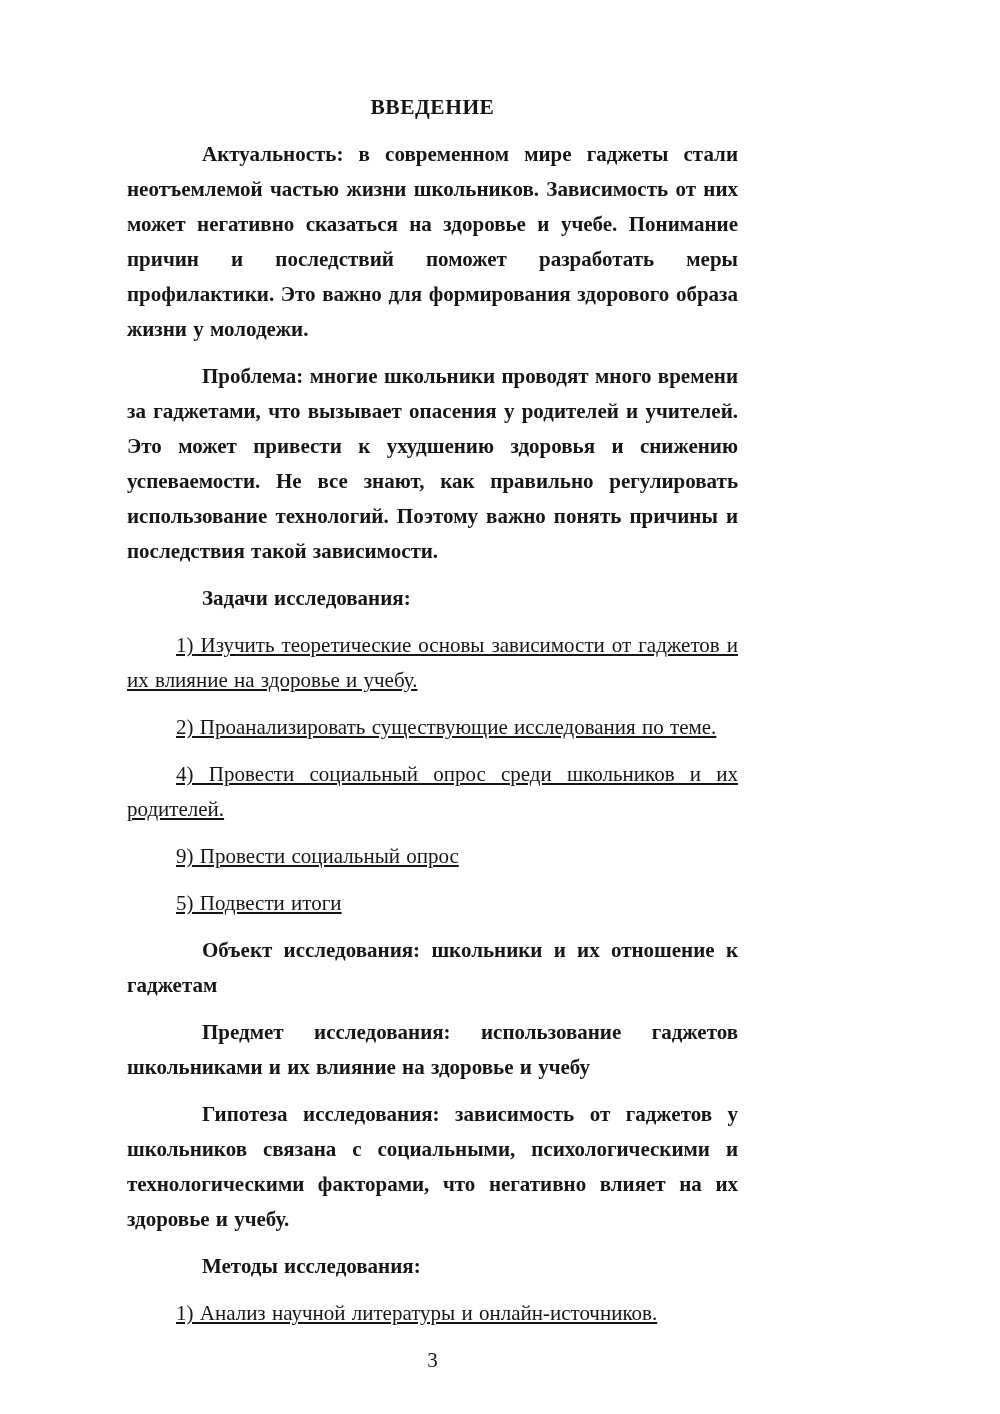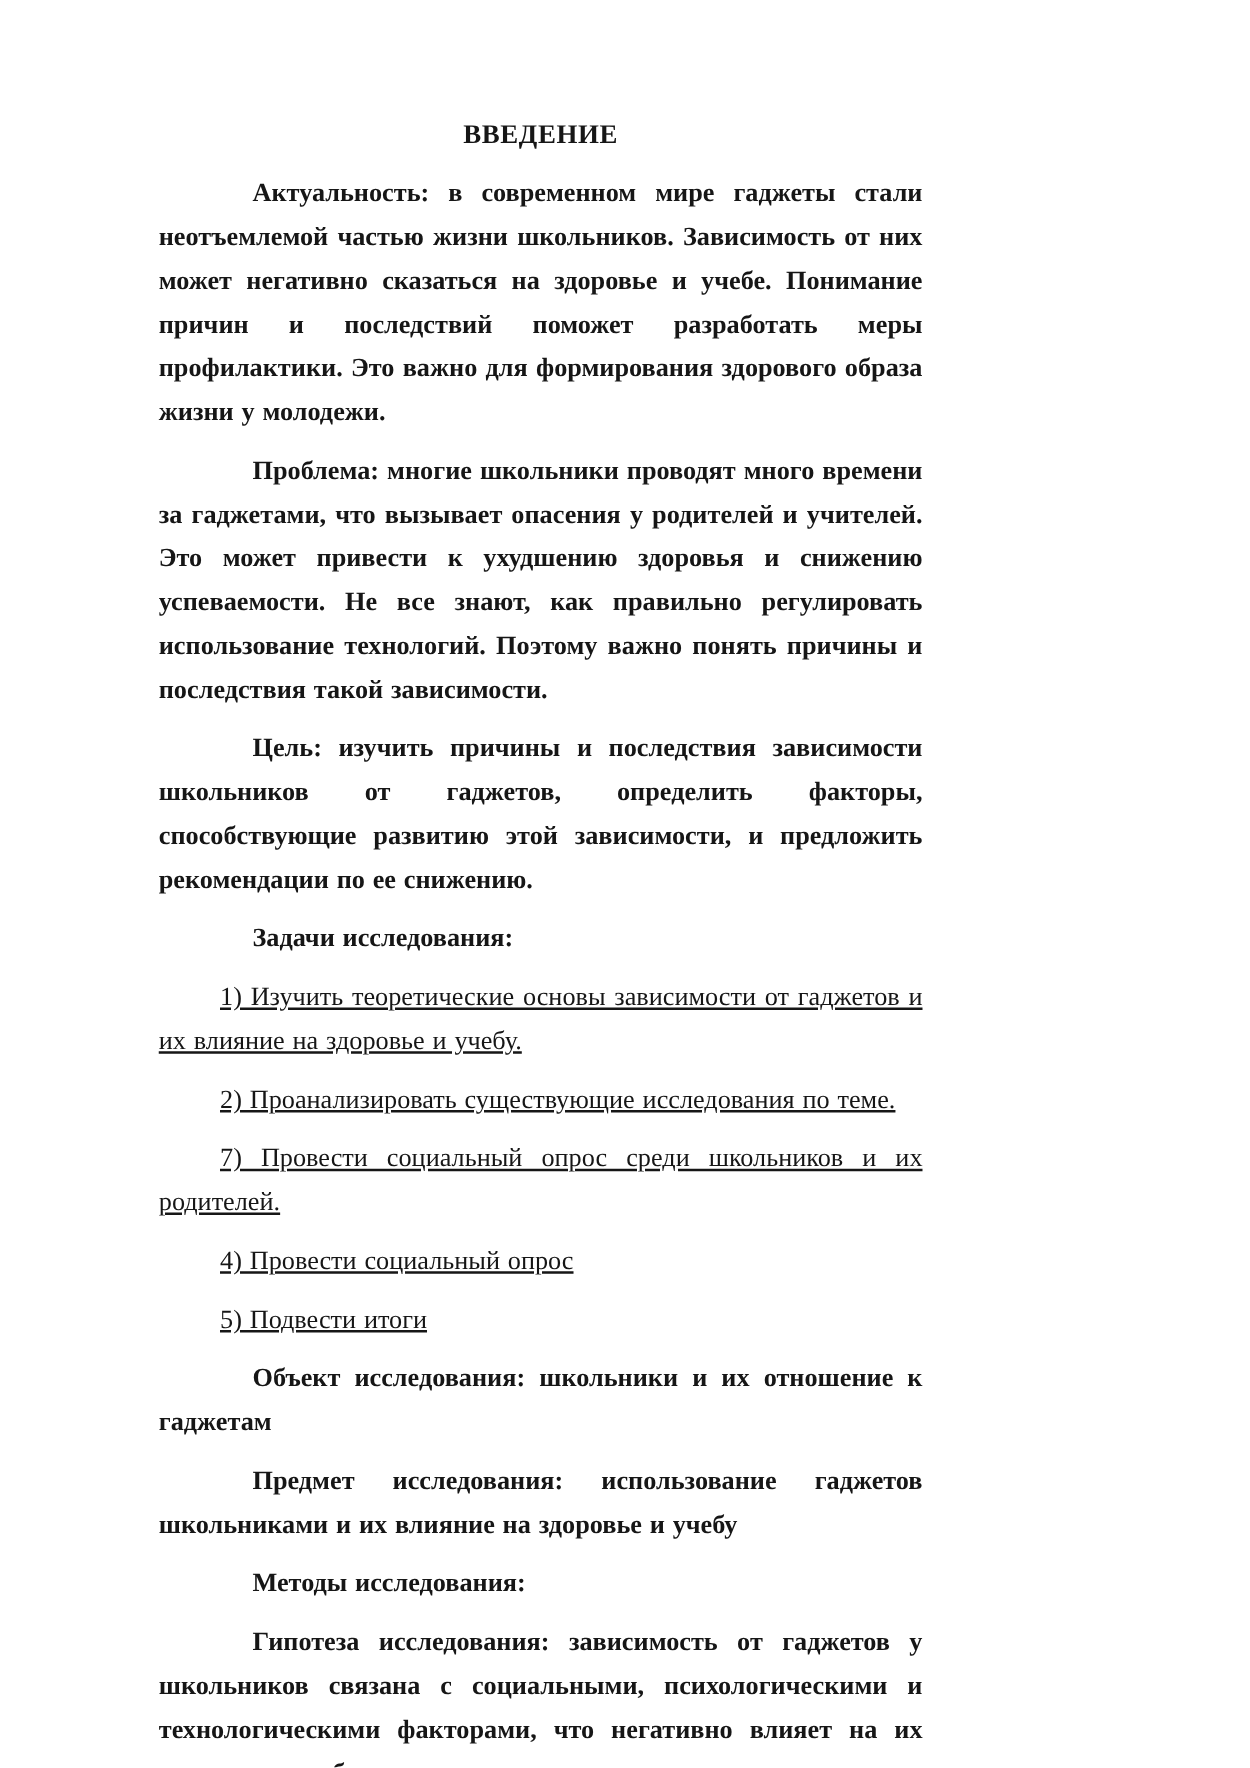--- a/index.html
+++ b/index.html
@@ -48,30 +48,29 @@
   }
 </style>
 </head>
 <body>
 
 <div class="page">
   <h1 class="doc-title">ВВЕДЕНИЕ</h1>
 
   <p class="para">Актуальность: в современном мире гаджеты стали неотъемлемой частью жизни школьников. Зависимость от них может негативно сказаться на здоровье и учебе. Понимание причин и последствий поможет разработать меры профилактики. Это важно для формирования здорового образа жизни у молодежи.</p>
   <p class="para">Проблема: многие школьники проводят много времени за гаджетами, что вызывает опасения у родителей и учителей. Это может привести к ухудшению здоровья и снижению успеваемости. Не все знают, как правильно регулировать использование технологий. Поэтому важно понять причины и последствия такой зависимости.</p>
-  <p class="para">Цель: изучить причины и последствия зависимости школьников от гаджетов, определить факторы, способствующие развитию этой зависимости, и предложить рекомендации по ее снижению.</p>
   <p class="para">Задачи исследования:</p>
 
   <p class="list-item">1) Изучить теоретические основы зависимости от гаджетов и их влияние на здоровье и учебу.</p>
   <p class="list-item">2) Проанализировать существующие исследования по теме.</p>
-  <p class="list-item">7) Провести социальный опрос среди школьников и их родителей.</p>
-  <p class="list-item">4) Провести социальный опрос</p>
+  <p class="list-item">4) Провести социальный опрос среди школьников и их родителей.</p>
+  <p class="list-item">9) Провести социальный опрос</p>
   <p class="list-item">5) Подвести итоги</p>
 
   <p class="para">Объект исследования: школьники и их отношение к гаджетам</p>
   <p class="para">Предмет исследования: использование гаджетов школьниками и их влияние на здоровье и учебу</p>
+  <p class="para">Гипотеза исследования: зависимость от гаджетов у школьников связана с социальными, психологическими и технологическими факторами, что негативно влияет на их здоровье и учебу.</p>
   <p class="para">Методы исследования:</p>
-  <p class="para">Гипотеза исследования: зависимость от гаджетов у школьников связана с социальными, психологическими и технологическими факторами, что негативно влияет на их здоровье и учебу.</p>
 
   <p class="list-item">1) Анализ научной литературы и онлайн-источников.</p>
 
   <p class="page-number">3</p>
 </div>
 
 </body></html>

